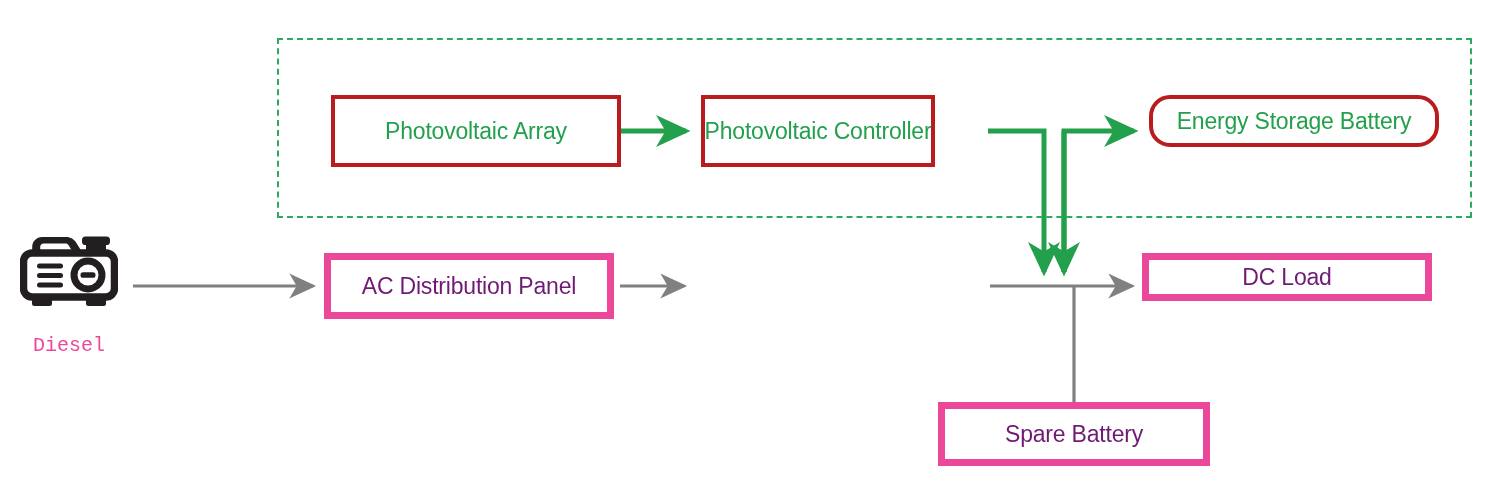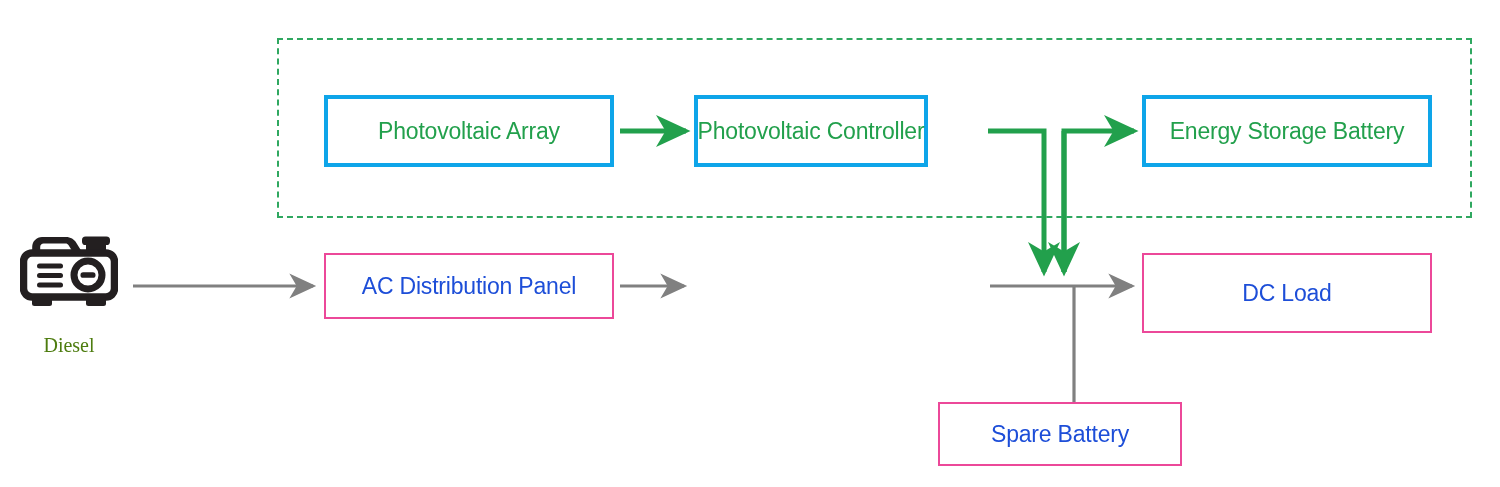--- a/index.html
+++ b/index.html
@@ -31,32 +31,33 @@
     display: flex;
     align-items: center;
     justify-content: center;
     background: #ffffff;
     font-family: "Liberation Sans", sans-serif;
     font-size: 23px;
     letter-spacing: -0.2px;
     white-space: nowrap;
   }
   .node-box.green {
-    border: 4px solid #0ea5e9;
+    border: 4px solid #b91c1c;
     color: #22A04C;
+    margin-left: 7px;
   }
   .node-box.gray {
-    border: 2px solid #ec4899;
-    color: #1d4ed8;
+    border: 7px solid #ec4899;
+    color: #701a75;
   }
   .caption {
     position: absolute;
-    font-family: Liberation Serif, serif;
+    font-family: Liberation Mono, monospace;
     font-size: 20px;
-    color: #4d7c0f;
+    color: #ec4899;
     white-space: nowrap;
     text-align: center;
   }
   .icon-wrap {
     position: absolute;
   }
   .dashed-group {
     position: absolute;
     box-sizing: border-box;
     border: 2.5px dashed #2FA860;
@@ -126,30 +127,30 @@
   <div class="caption" style="left:20px; top:334px; width:98px;">Diesel</div>
 
   <div class="node-box green" style="left:324px; top:95px; width:290px; height:72px;">
     <span>Photovoltaic Array</span>
   </div>
 
   <div class="node-box green" style="left:694px; top:95px; width:234px; height:72px;">
     <span>Photovoltaic Controller</span>
   </div>
 
-  <div class="node-box green" style="left:1142px; top:95px; width:290px; height:72px;">
+  <div class="node-box green" style="left:1142px; top:95px; width:290px; height:52px;border-radius:21px;">
     <span>Energy Storage Battery</span>
   </div>
 
   <div class="node-box gray" style="left:324px; top:253px; width:290px; height:66px;">
     <span>AC Distribution Panel</span>
   </div>
 
 
-  <div class="node-box gray" style="left:1142px; top:253px; width:290px; height:80px;text-align:center;">
+  <div class="node-box gray" style="left:1142px; top:253px; width:290px; height:48px;text-align:center;">
     <span>DC Load</span>
   </div>
 
-  <div class="node-box gray" style="left:938px; top:402px; width:244px; height:64px;">
+  <div class="node-box gray" style="left:938px; top:402px; width:272px; height:64px;">
     <span>Spare Battery</span>
   </div>
 
 </div>
 
 </body></html>

